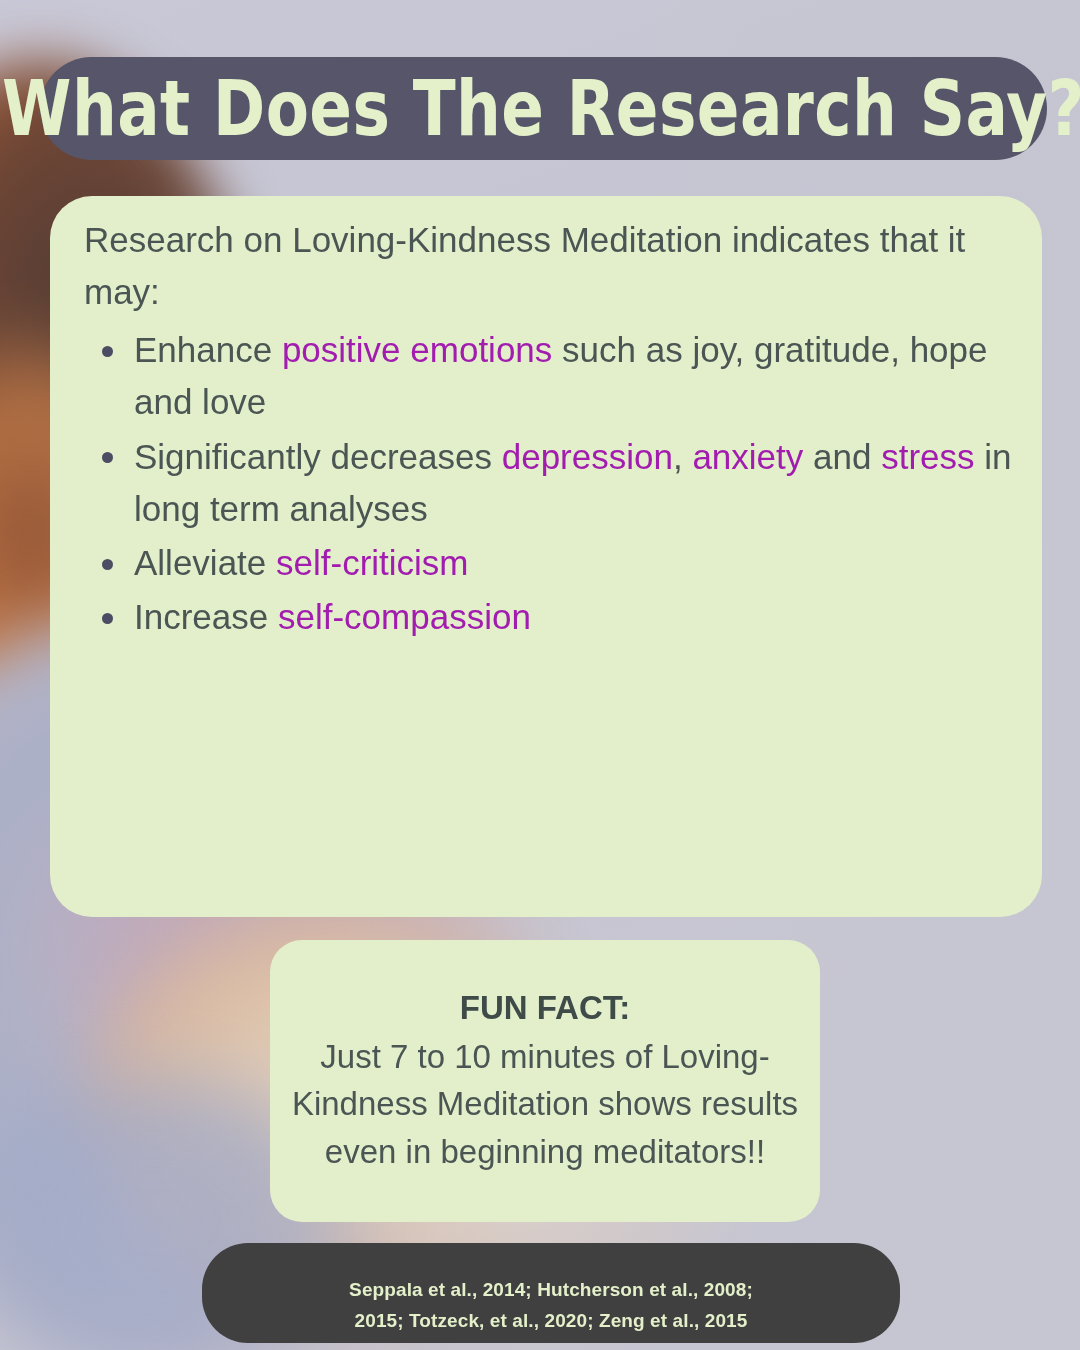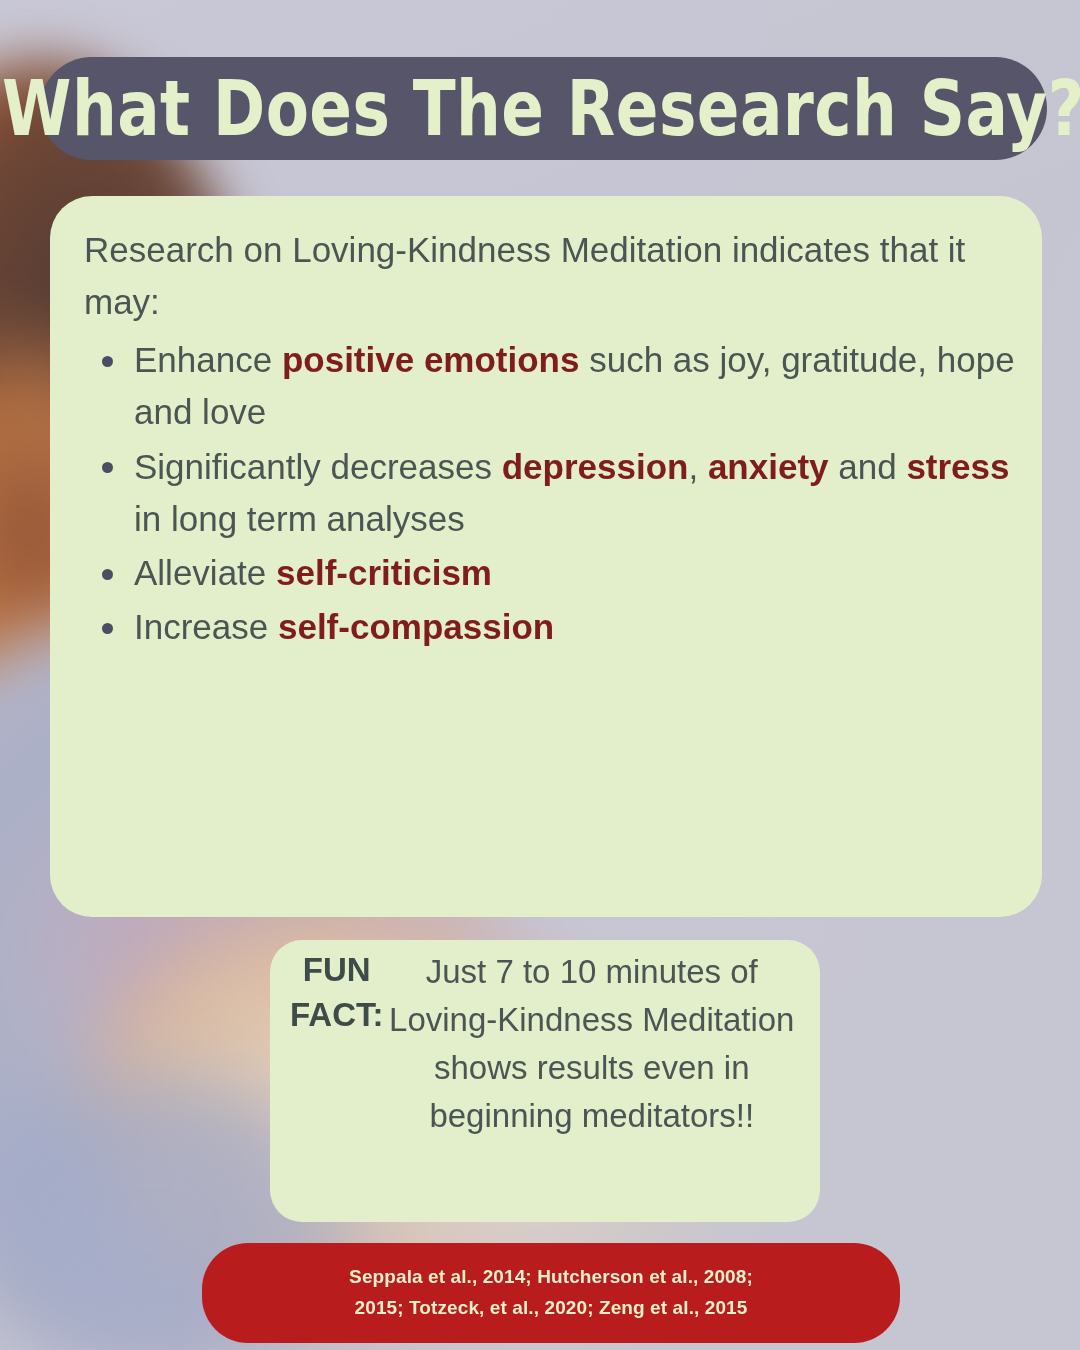--- a/index.html
+++ b/index.html
@@ -79,59 +79,59 @@
     font-weight:bold;font-size:76px;line-height:1;
     color:#e3f0ca;letter-spacing:.5px;
     transform:scaleX(.92);transform-origin:center;
     white-space:nowrap;
   }
 
   
   #research-card{
     position:absolute;left:50px;top:196px;width:992px;height:721px;
     background:#e3efcb;border-radius:42px;
-    padding:28px 26px 0 34px;box-sizing:border-box;
+    padding:18px 26px 0 34px;box-sizing:border-box;
   }
   #intro-text{
     color:#4b5553;font-size:35px;line-height:1.49;margin:0 0 6px 0;
     padding-right:8px;
   }
   #bullet-list{
     list-style:none;margin:0;padding:0;
   }
   #bullet-list li{
     position:relative;
     color:#4b5553;font-size:35px;line-height:1.49;
     padding-left:50px;margin:0 0 2px 0;
   }
   #bullet-list li .dot{
     position:absolute;left:18px;top:.62em;
     width:11px;height:11px;border-radius:50%;background:#4c4c63;
   }
-  #bullet-list li b, #intro-text b{color:#7f1d1d;font-weight:bold;}
+  #bullet-list li b, #intro-text b{color:#a21caf;font-weight:normal;}
 
   
   #fun-fact-box{
     position:absolute;left:270px;top:940px;width:550px;height:282px;
     background:#e3efcb;border-radius:32px;
-    display:flex;flex-direction:row;justify-content:center;
+    display:flex;flex-direction:column;justify-content:center;
     text-align:center;box-sizing:border-box;padding:8px 20px;
   }
   #fun-fact-heading{
     color:#3f4b49;font-size:33px;font-weight:bold;line-height:1.35;margin-bottom:2px;
   }
   #fun-fact-body{
     color:#4b5553;font-size:33px;line-height:1.45;
   }
 
   
   #citation-pill{
     position:absolute;left:202px;top:1243px;width:698px;height:100px;
-    background:#b91c1c;border-radius:46px;
-    display:flex;flex-direction:column;align-items:center;justify-content:center;
+    background:#404040;border-radius:46px;
+    display:flex;flex-direction:column;align-items:center;justify-content:flex-end;
     box-sizing:border-box;padding:6px 30px;
   }
   #citation-pill .cite-line{
     color:#e3f0ca;font-size:19px;font-weight:bold;line-height:1.62;
     white-space:nowrap;letter-spacing:.1px;
   }
 </style>
 </head>
 <body>
 

